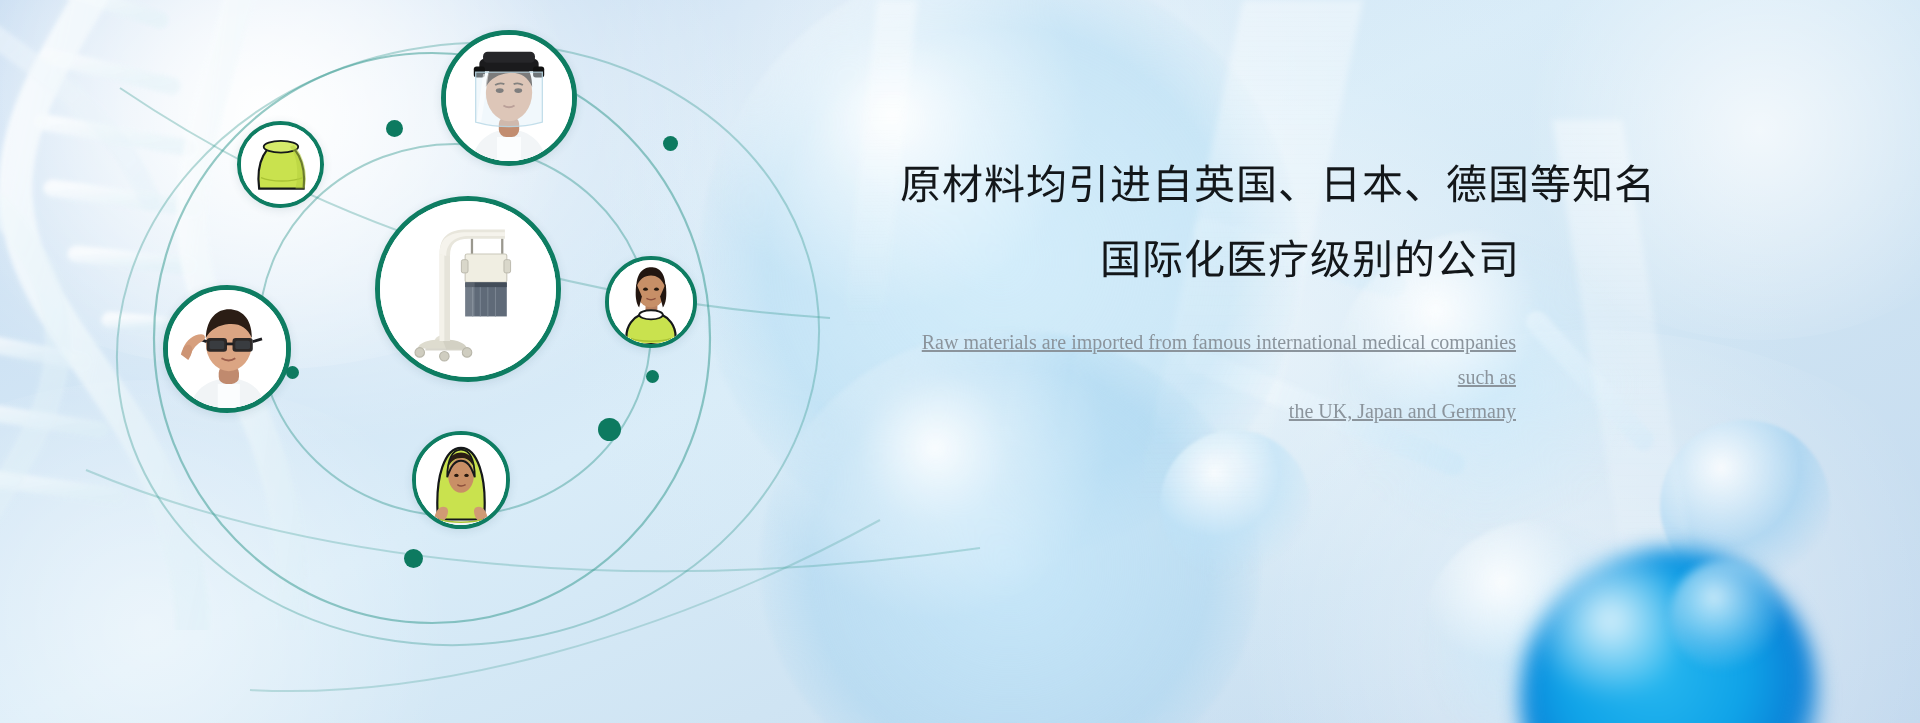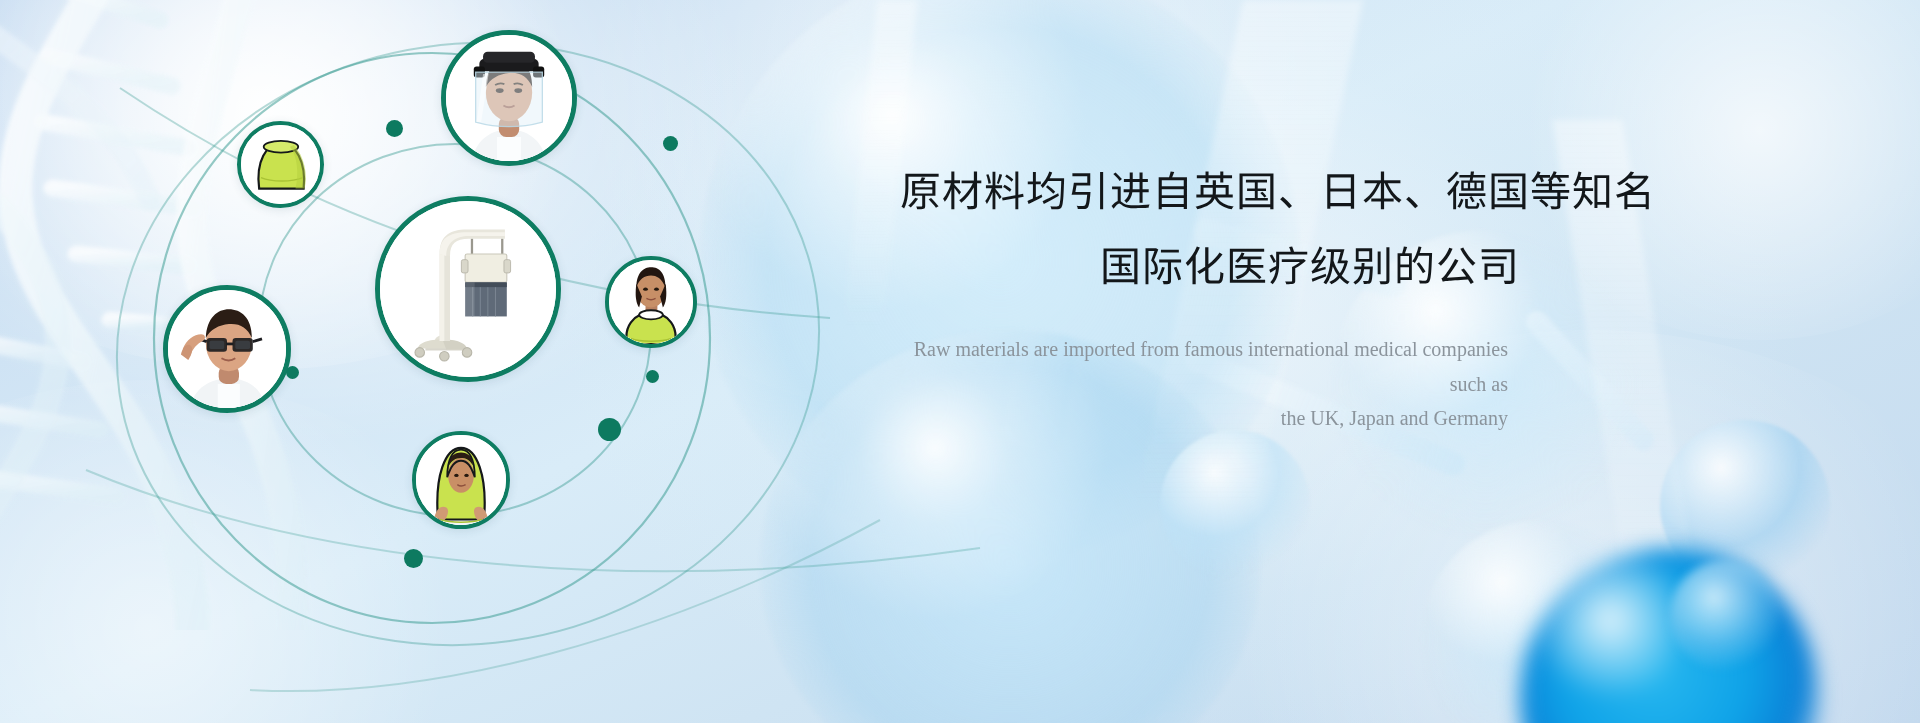--- a/index.html
+++ b/index.html
@@ -107,40 +107,41 @@
     overflow:hidden;
     box-shadow:0 2px 10px rgba(30,70,90,.12);
   }
   .node .art{position:absolute;left:0;top:0;width:100%;height:100%;}
 
   
   .dot{position:absolute;border-radius:50%;background:#0d7a60;}
 
   
   .copy{
-    position:absolute;left:900px;top:163px;width:620px;text-align:right;
+    position:absolute;left:900px;top:156px;width:620px;text-align:right;
   }
   .headline{
     font-size:41px;
     line-height:1.42;
     color:#13171a;
     letter-spacing:1px;
     font-weight:400;
     margin:0;
     white-space:nowrap;
   }
   .headline .l1{display:block;}
   .headline .l2{display:block;margin-top:17px;}
   .subcopy{
-    margin:36px 12px 0 0;
+    margin:36px 4px 0 0;
     font-family:"Liberation Serif","DejaVu Serif",serif;
     font-size:20px;
     line-height:1.72;
     color:#8b949c;
     text-align:right;
+    text-decoration:underline;
   }
 </style>
 </head>
 <body>
 
 <div id="banner">
 
   <div class="haze h1"></div>
   <div class="haze h2"></div>
   <div class="haze h3"></div>

